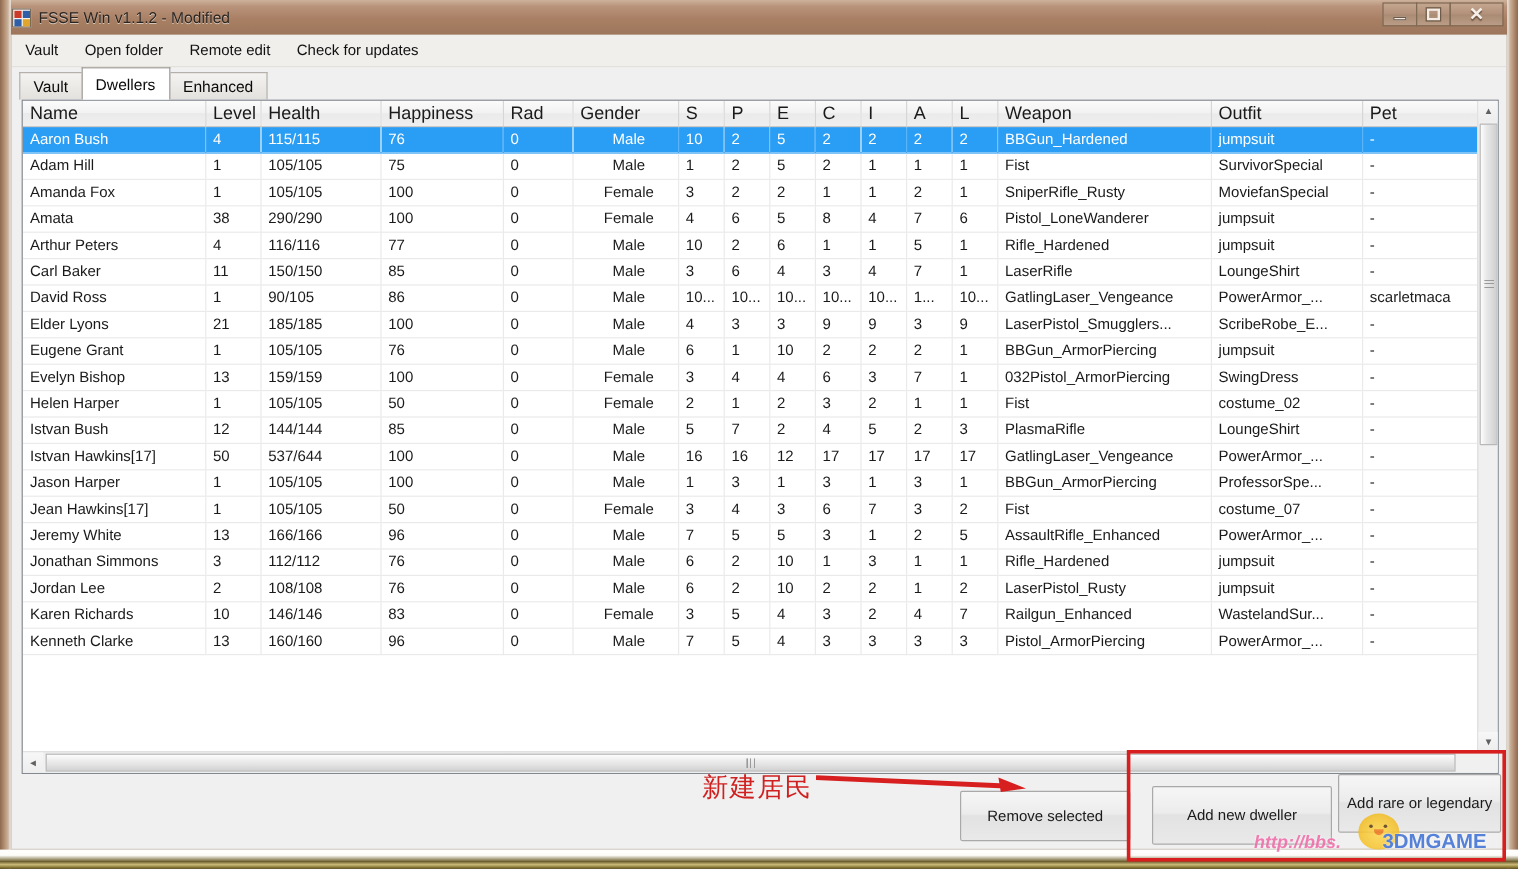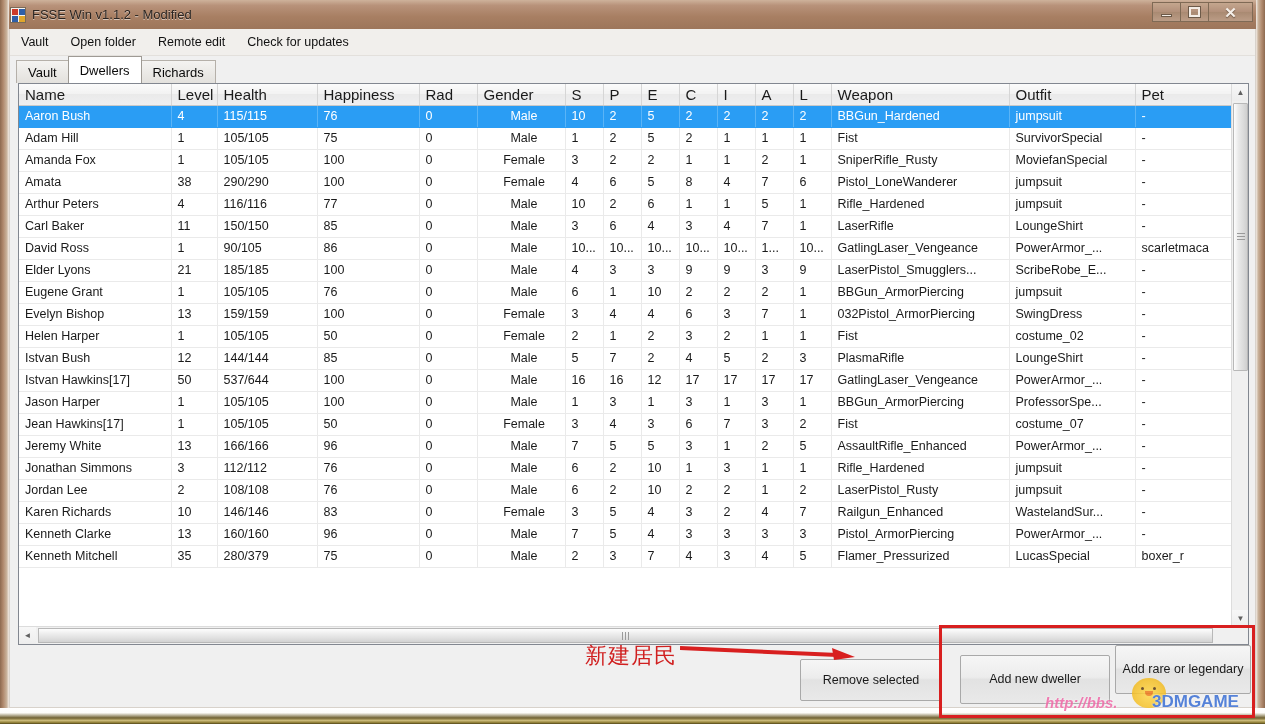--- a/index.html
+++ b/index.html
@@ -338,21 +338,21 @@
     <div id="menubar">
       <div class="menu-item">Vault</div>
       <div class="menu-item">Open folder</div>
       <div class="menu-item">Remote edit</div>
       <div class="menu-item">Check for updates</div>
     </div>
 
     <div id="tabstrip">
       <div class="tab">Vault</div>
       <div class="tab active">Dwellers</div>
-      <div class="tab">Richards</div>
+      <div class="tab">Enhanced</div>
     </div>
 
     <div id="grid-panel">
       <div id="grid-clip">
         <table class="grid">
           <thead>
             <tr>
               <th class="c-name">Name</th>
               <th class="c-level">Level</th>
               <th class="c-health">Health</th>
@@ -725,38 +725,20 @@
                 <td class="c-p">5</td>
                 <td class="c-e">4</td>
                 <td class="c-c">3</td>
                 <td class="c-i">3</td>
                 <td class="c-a">3</td>
                 <td class="c-l">3</td>
                 <td class="c-weapon">Pistol_ArmorPiercing</td>
                 <td class="c-outfit">PowerArmor_...</td>
                 <td class="c-pet">-</td>
               </tr>
-              <tr class="">
-                <td class="c-name">Kenneth Mitchell</td>
-                <td class="c-level">35</td>
-                <td class="c-health">280/379</td>
-                <td class="c-happy">75</td>
-                <td class="c-rad">0</td>
-                <td class="c-gender">Male</td>
-                <td class="c-s">2</td>
-                <td class="c-p">3</td>
-                <td class="c-e">7</td>
-                <td class="c-c">4</td>
-                <td class="c-i">3</td>
-                <td class="c-a">4</td>
-                <td class="c-l">5</td>
-                <td class="c-weapon">Flamer_Pressurized</td>
-                <td class="c-outfit">LucasSpecial</td>
-                <td class="c-pet">boxer_r</td>
-              </tr>
             </tbody>
         </table>
       </div>
 
       <div id="vscroll">
         <div class="arrow-up">▲</div>
         <div id="vthumb">
           <span class="grip"></span>
         </div>
         <div class="arrow-dn">▼</div>

